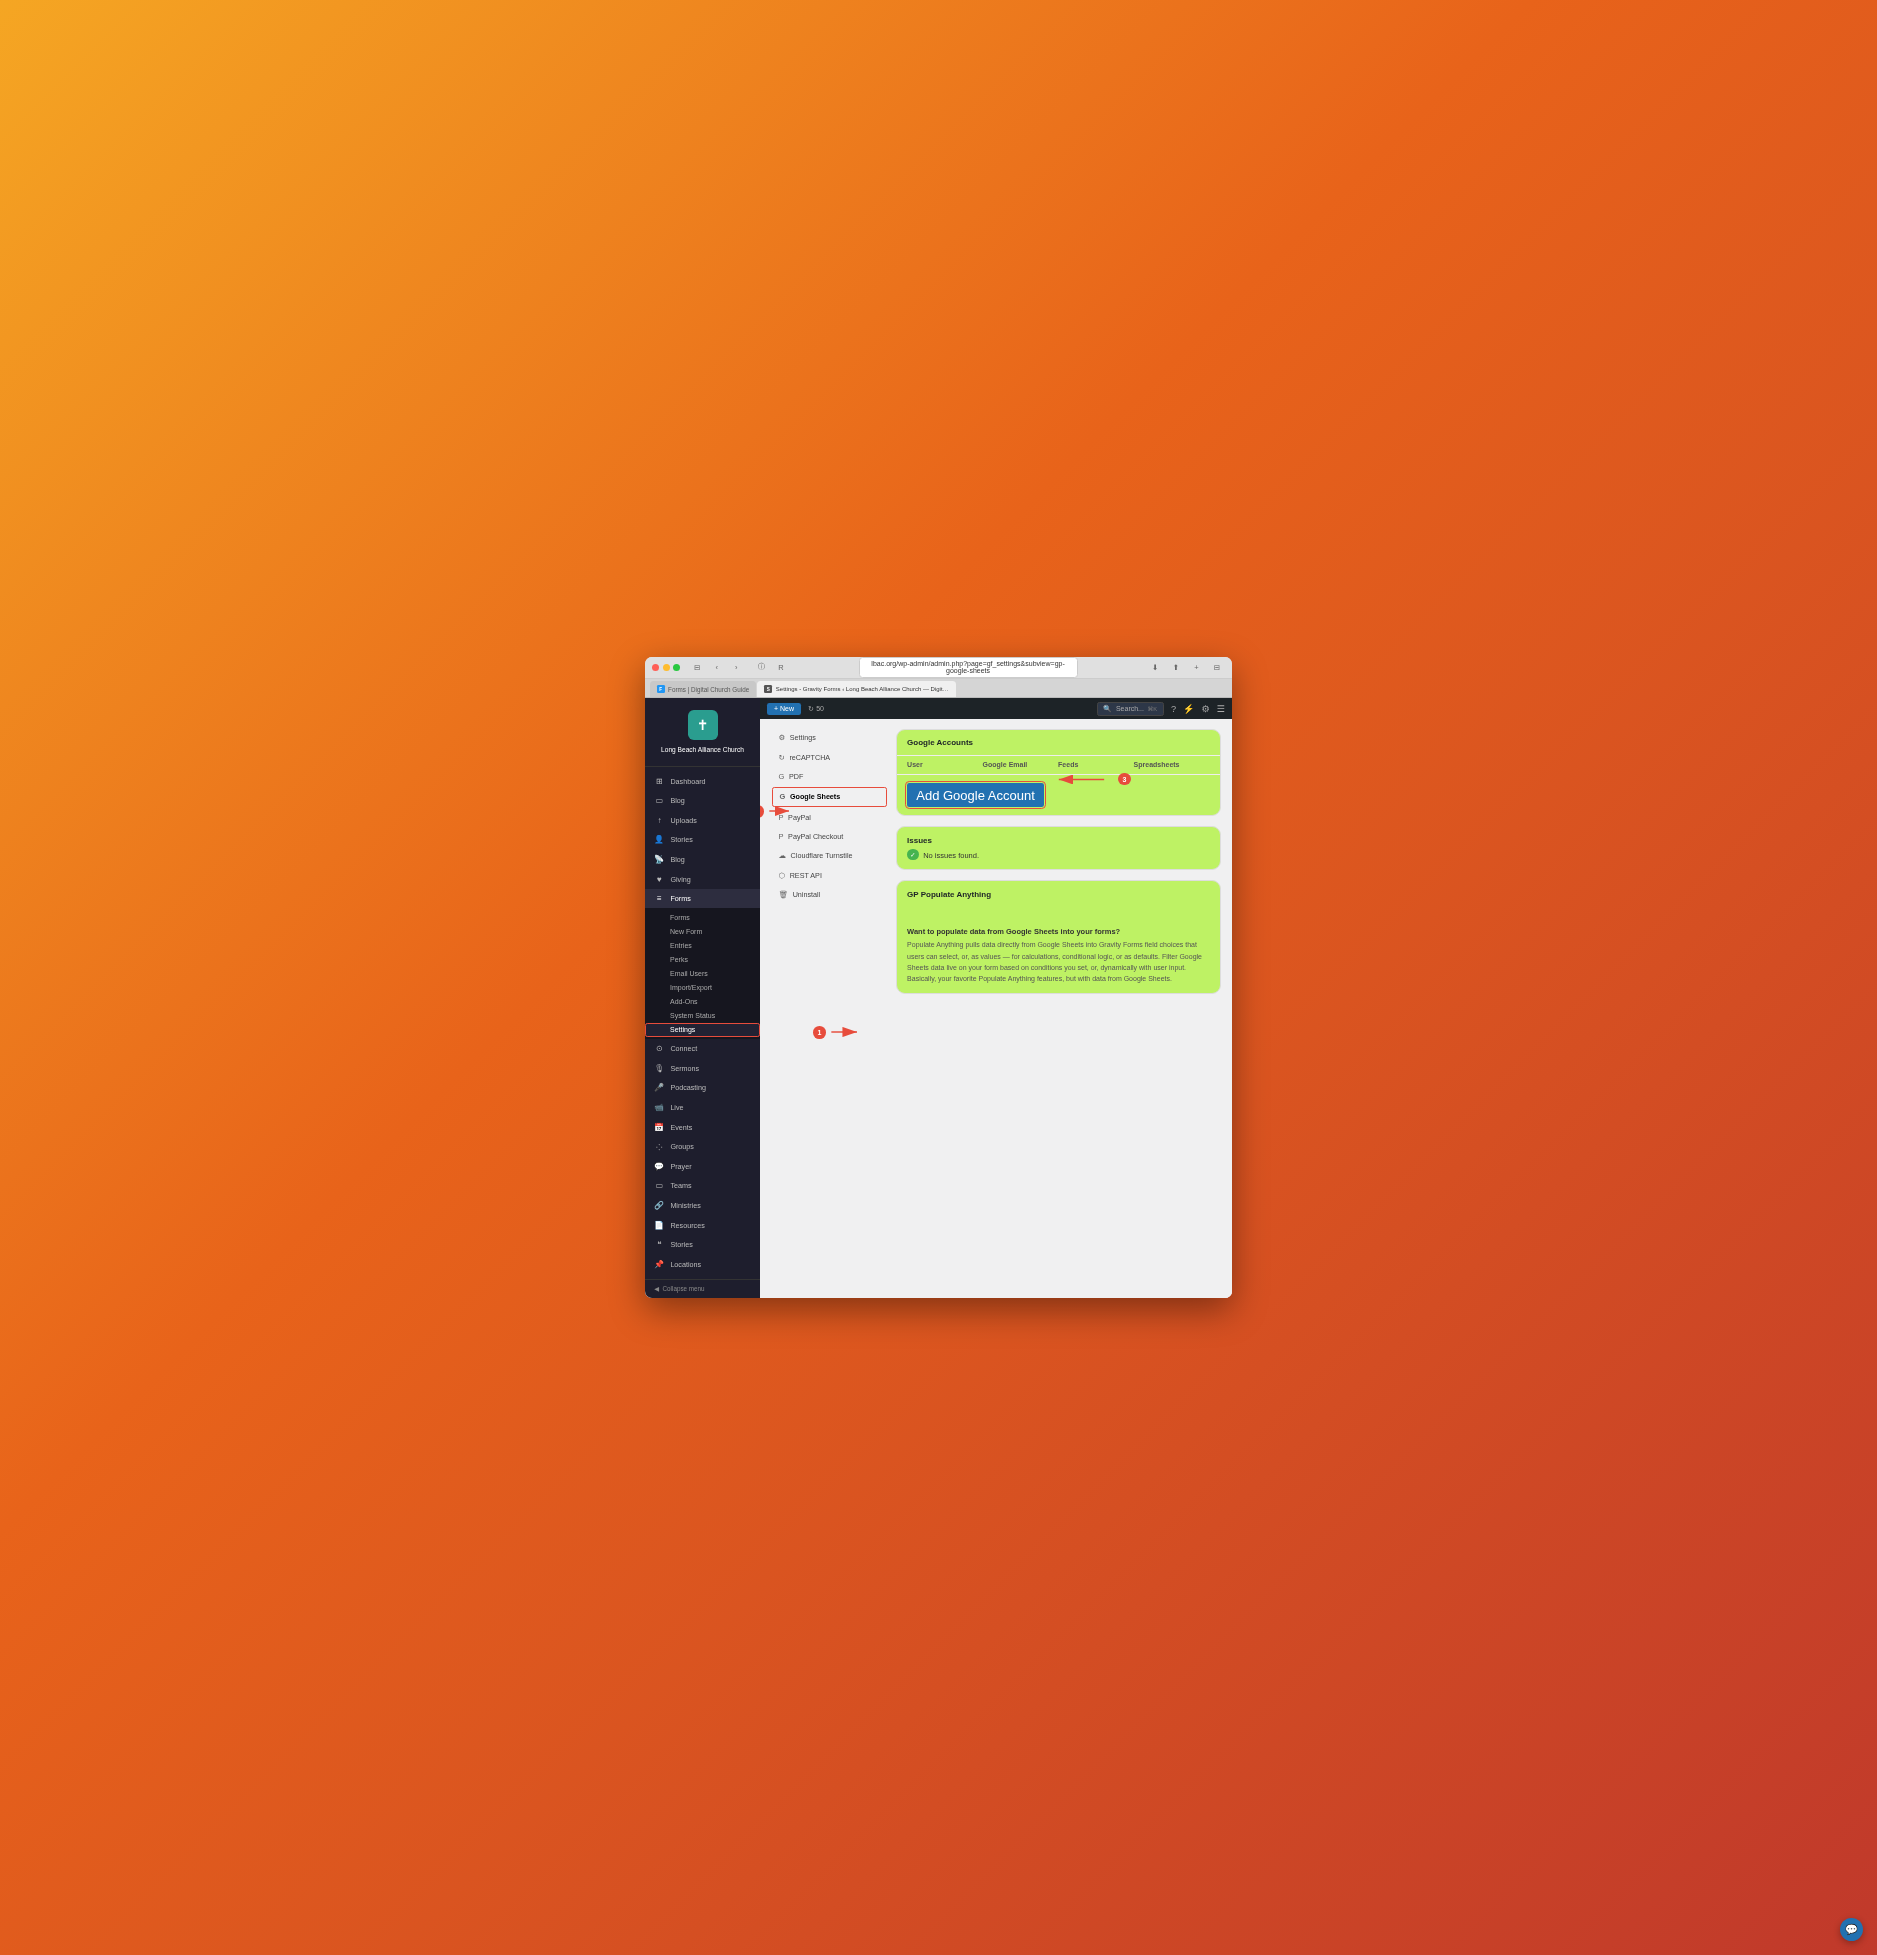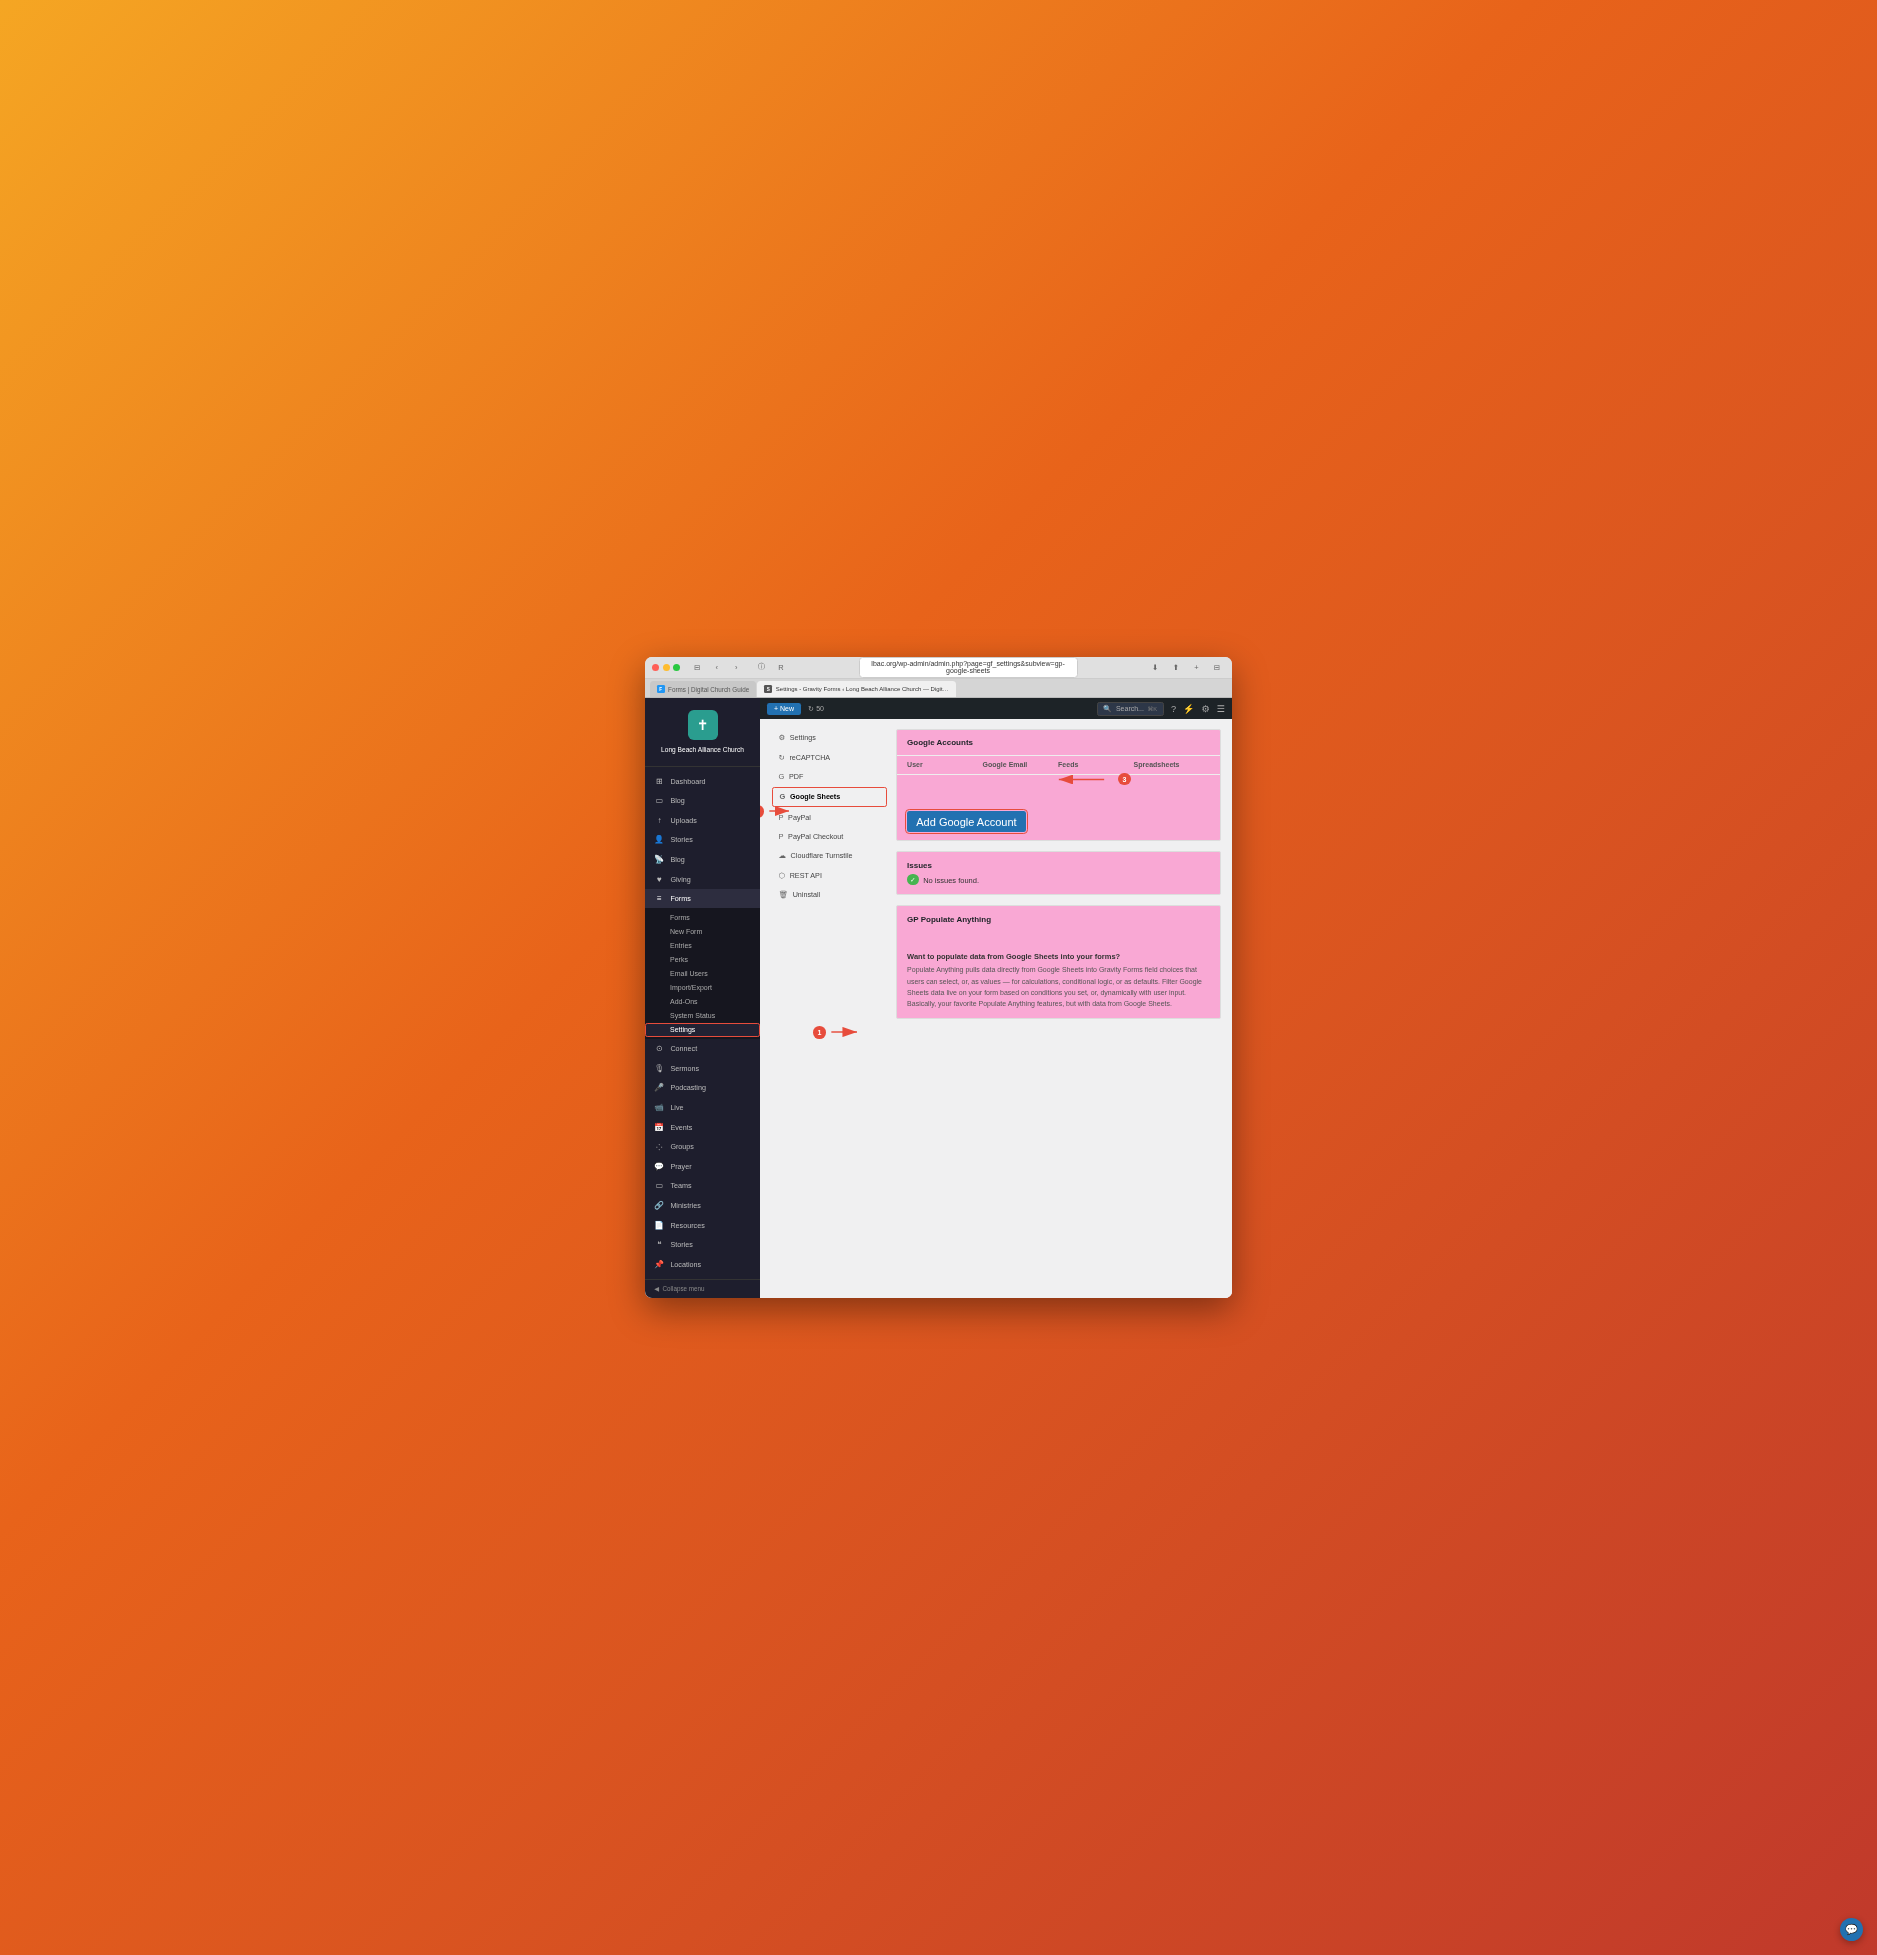--- a/index.html
+++ b/index.html
@@ -351,23 +351,23 @@
       font-size: 7.5px;
       color: #666;
     }
 
     
     .main-panel {
       flex: 1;
     }
 
     .panel-card {
-      background: #f9a8d4;
+      background: #bef264;
       border: 0.6px solid #ddd;
-      border-radius: 2px;
+      border-radius: 9px;
       margin-bottom: 9.2px;
     }
 
     .panel-card-header {
       padding: 8px 10.4px;
       border-bottom: 0.6px solid #eee;
     }
 
     .panel-card-title {
       font-size: 8px;
@@ -391,25 +391,24 @@
     .table-body {
       padding: 8px 10.4px;
     }
 
     .add-account-btn {
       background: #2271b1;
       color: white;
       border: none;
       border-radius: 2.3px;
       padding: 4.6px 9.2px;
-      font-size: 11px;
+      font-size: 13px;
       cursor: pointer;
       outline: 1.2px solid #e74c3c;
       outline-offset: 1.7px;
-      margin-top: 28px;
     }
 
     .panel-card-body {
       padding: 9.2px 10.4px;
     }
 
     .issues-title {
       font-size: 8px;
       font-weight: 700;
       color: #1d2327;

